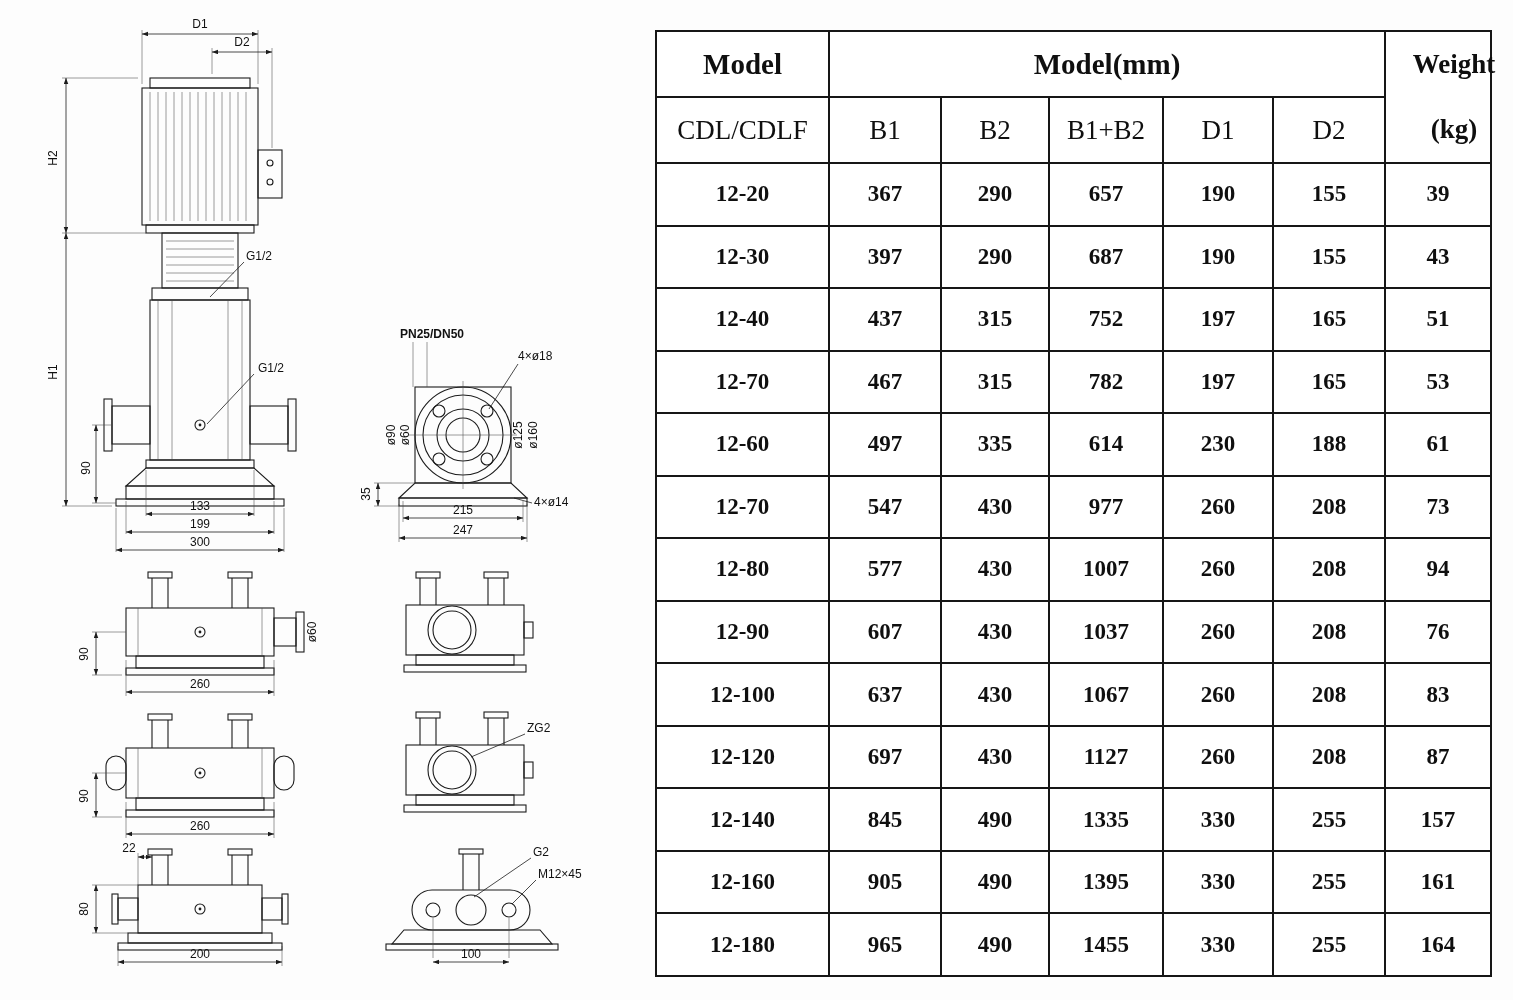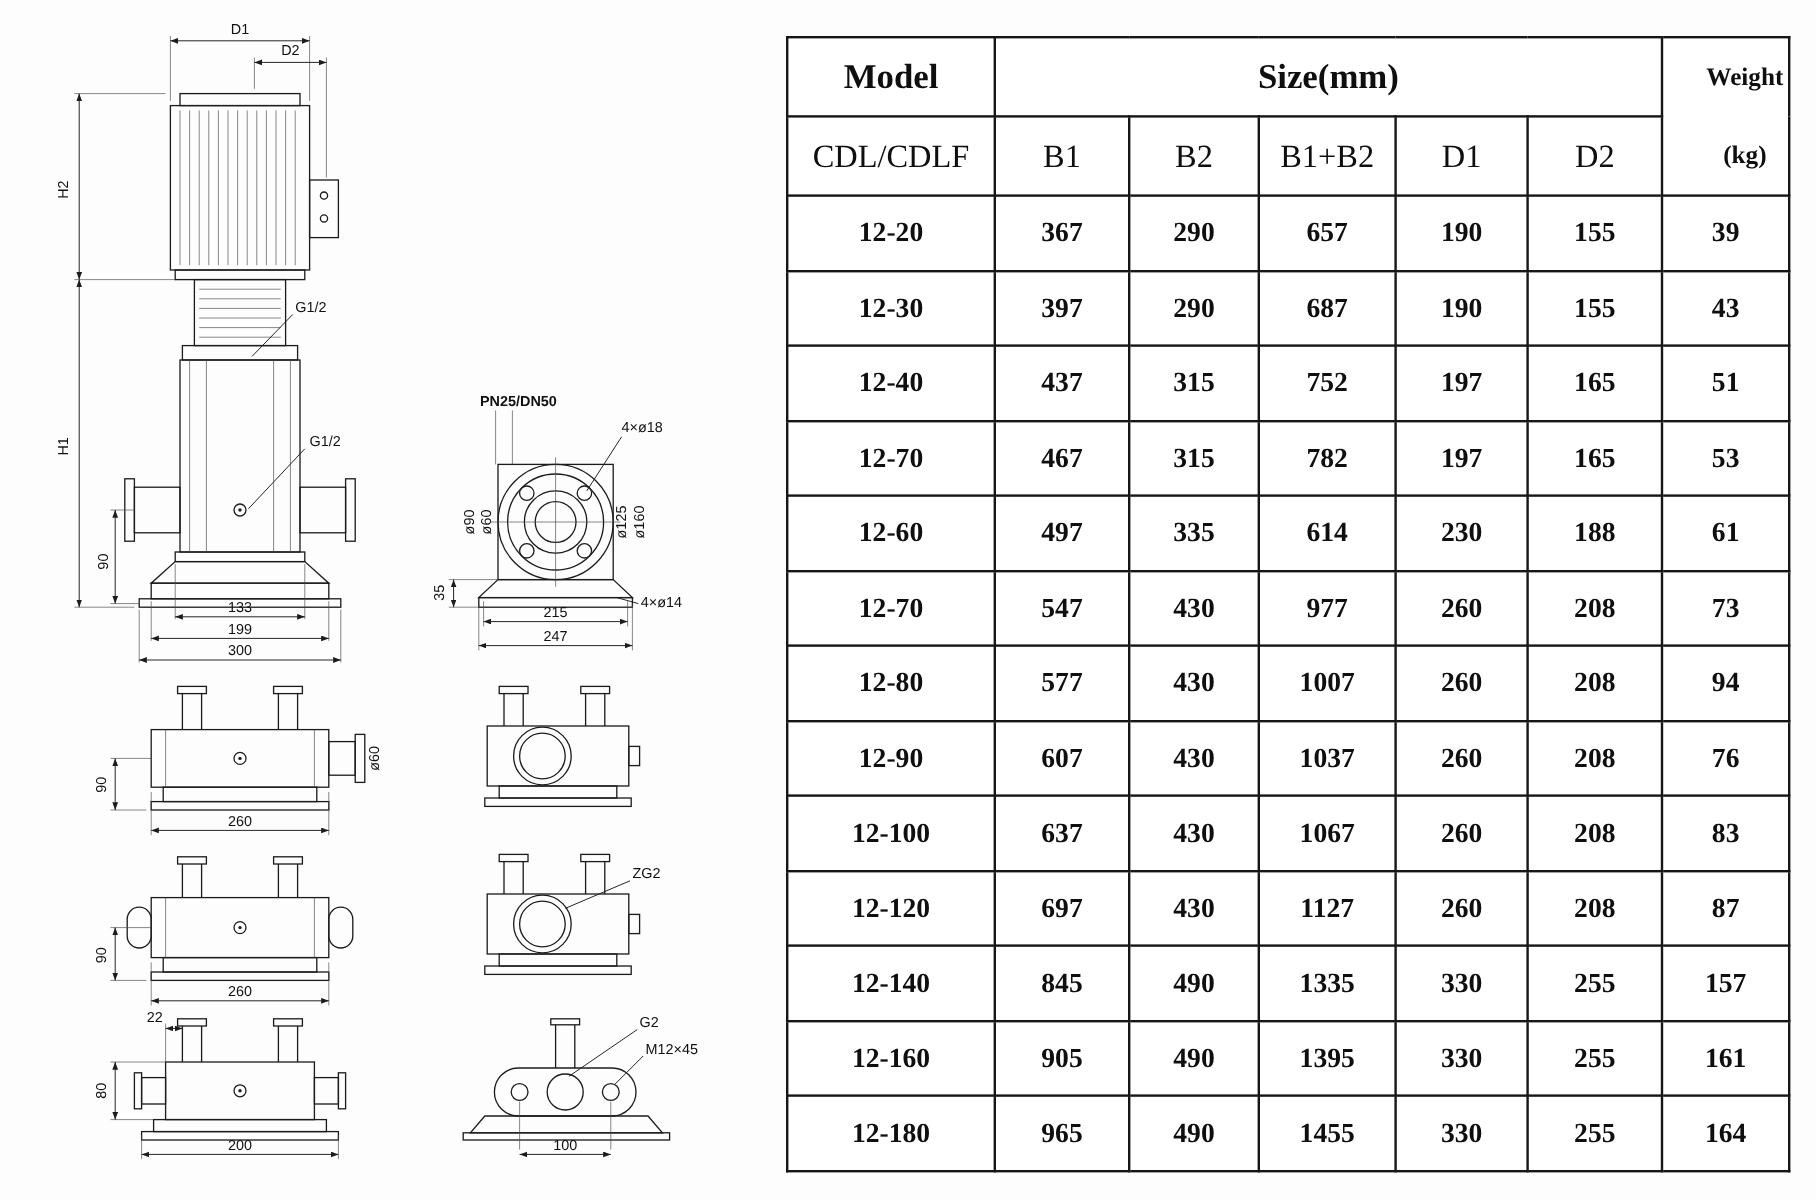--- a/index.html
+++ b/index.html
@@ -32,21 +32,21 @@
   .spec-table th, .spec-table td {
     border: 2px solid #161616;
     text-align: center; vertical-align: middle;
     padding: 0; color: #0f0f0f;
     font-family: "Liberation Serif", serif;
   }
   .spec-table thead tr { height: 65px; }
   .spec-table thead tr.r1 th { font-size: 29px; font-weight: 700; }
   .spec-table thead tr.r2 th { font-size: 27px; font-weight: 400; }
   .spec-table tbody td { font-size: 23px; font-weight: 700; }
-  .weight-cell div { height: 65px; display: flex; align-items: center; justify-content: center; font-size: 21px; font-weight: 700; padding-left: 32px; }
+  .weight-cell div { height: 65px; display: flex; align-items: center; justify-content: center; font-size: 27px; font-weight: 700; padding-left: 32px; }
 </style>
 </head>
 <body>
 
 <div class="page">
 
   <svg class="drawing" width="650" height="1000" viewBox="0 0 650 1000">
     <defs>
       <marker id="arr" markerWidth="10" markerHeight="8" refX="8" refY="3" orient="auto-start-reverse">
         <path d="M0,0 L8,3 L0,6 Z" fill="#1c1c1c"></path>
@@ -293,21 +293,21 @@
         <col style="width:112px">
         <col style="width:108px">
       <col style="width:114px">
         <col style="width:110px">
         <col style="width:112px">
       <col style="width:106px">
     </colgroup>
     <thead>
       <tr class="r1">
         <th>Model</th>
-        <th colspan="5">Size(mm)</th>
+        <th colspan="5">Model(mm)</th>
         <th rowspan="2" class="weight-cell">
           <div>Weight</div>
           <div>(kg)</div>
         </th>
       </tr>
       <tr class="r2">
         <th>CDL/CDLF</th>
         <th>B1</th>
         <th>B2</th>
         <th>B1+B2</th>

